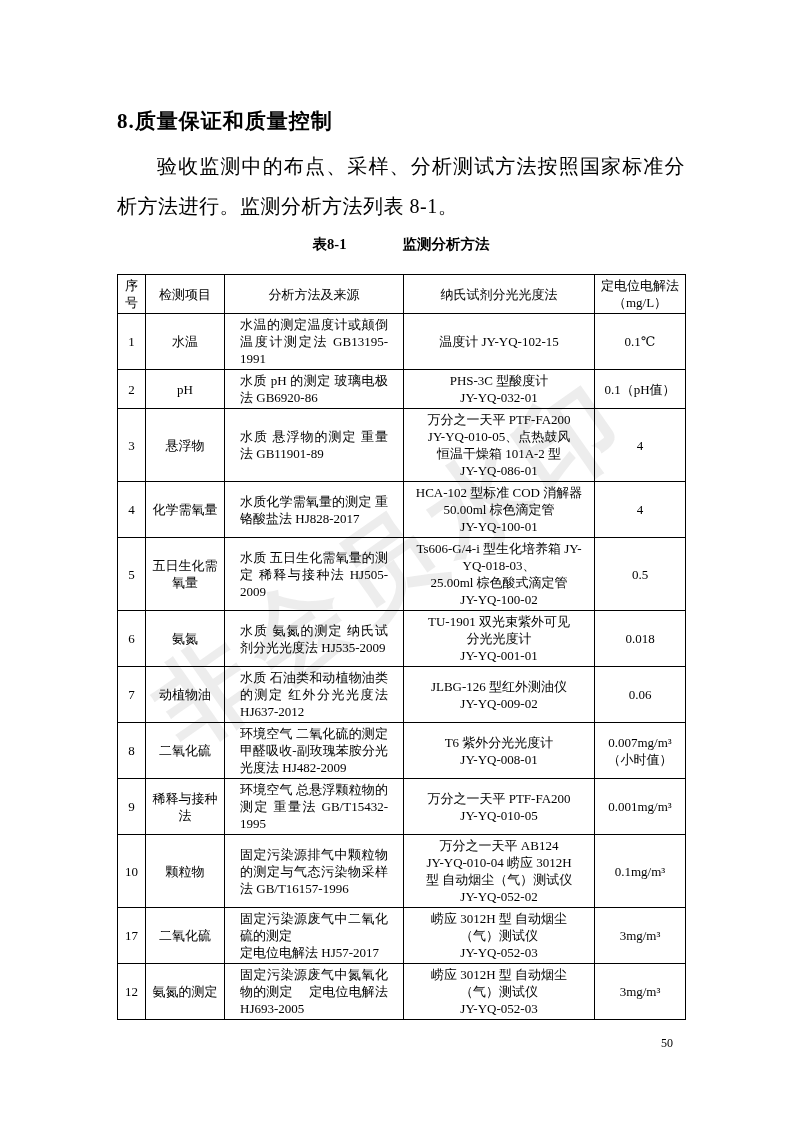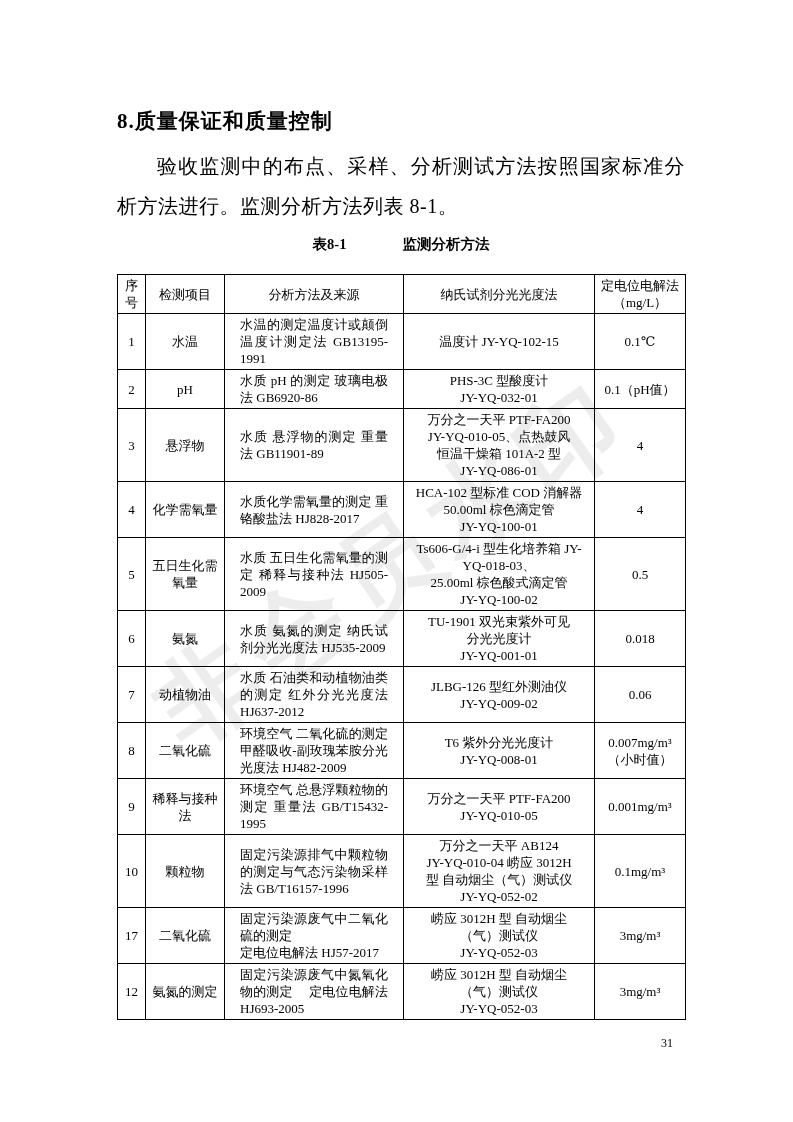--- a/index.html
+++ b/index.html
@@ -219,15 +219,15 @@
             <td class="cell-method">固定污染源废气中氮氧化物的测定　 定电位电解法 HJ693-2005</td>
             <td class="cell-instrument">崂应 3012H 型 自动烟尘
 （气）测试仪
 JY-YQ-052-03</td>
             <td class="cell-limit">3mg/m³</td>
           </tr>
         </tbody>
     </table>
   </div>
 
-  <div class="pageno">31</div>
+  <div class="pageno">50</div>
 
 </div>
 
 </body></html>

